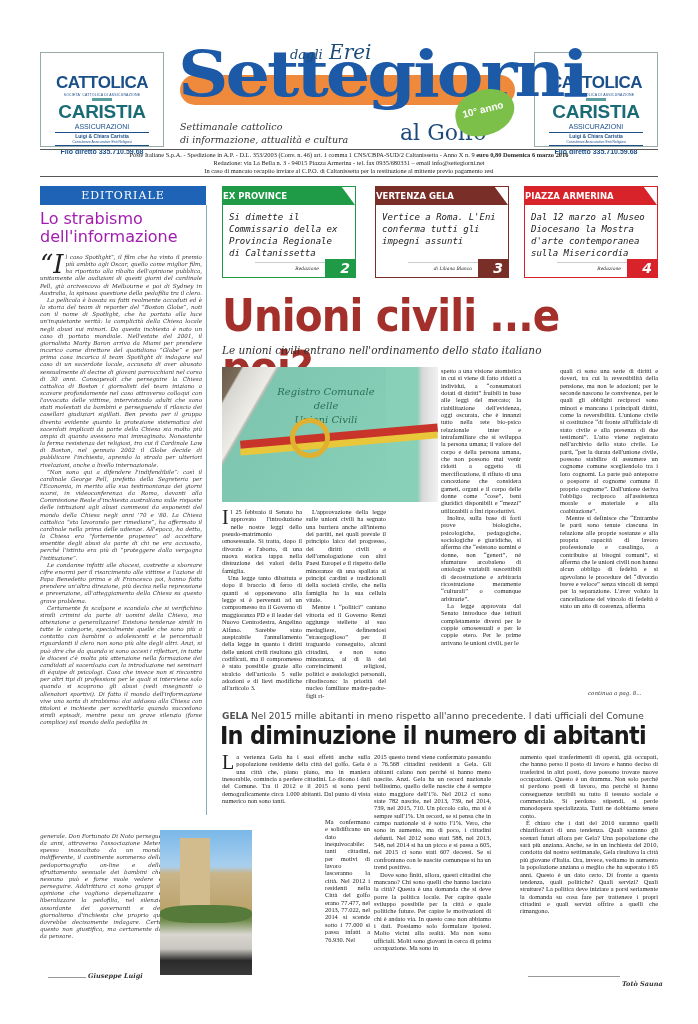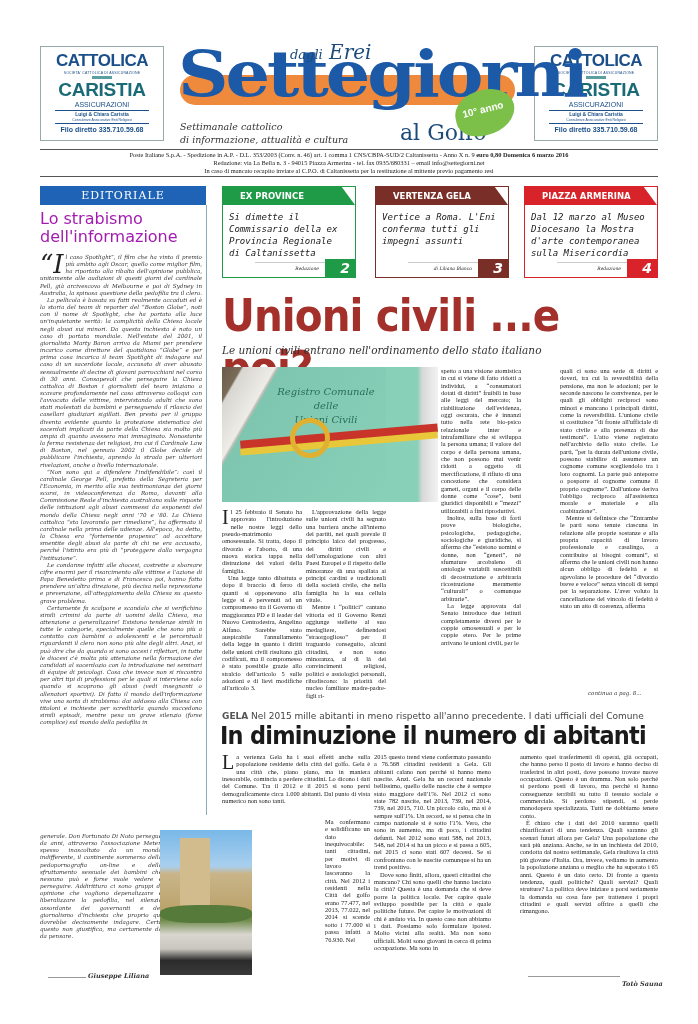--- a/index.html
+++ b/index.html
@@ -1,20 +1,20 @@
 <!DOCTYPE html>
 <html><head>
 <meta charset="utf-8">
 <style>
   * { box-sizing: border-box; margin: 0; padding: 0; }
   html, body { width: 698px; height: 1024px; background: #fff; overflow: hidden; }
   body { position: relative; font-family: "DejaVu Serif", serif; color: #222; }
 
   
-  .ad { position: absolute; top: 46px; width: 124px; height: 95px; border: 1px solid #9aa; background: #fff; text-align: center; padding-top: 5px; }
+  .ad { position: absolute; top: 52px; width: 124px; height: 95px; border: 1px solid #9aa; background: #fff; text-align: center; padding-top: 21px; }
   .ad .brand1 { font-family: "Liberation Sans", sans-serif; font-weight: bold; color: #1b4f8a; font-size: 17px; letter-spacing: -0.5px; line-height: 18px; }
   .ad .sub1 { font-family: "Liberation Sans", sans-serif; font-size: 3.5px; color: #1b4f8a; letter-spacing: 0.2px; margin-top: 1px; }
   .ad .bar { width: 20px; height: 3px; background: #5aa0a0; margin: 1px auto; }
   .ad .brand2 { font-family: "Liberation Sans", sans-serif; font-weight: bold; color: #1b6b77; font-size: 19px; line-height: 20px; letter-spacing: -0.3px; }
   .ad .sub2 { font-family: "Liberation Sans", sans-serif; font-size: 7px; color: #1b4f8a; border-bottom: 1px solid #1b4f8a; margin: 0 14px; line-height: 10px; }
   .ad .names { font-family: "Liberation Sans", sans-serif; font-weight: bold; font-size: 5px; color: #1b4f8a; line-height: 7px; }
   .ad .role { font-family: "Liberation Sans", sans-serif; font-size: 3.5px; color: #1b4f8a; border-bottom: 1px solid #1b4f8a; margin: 0 14px; line-height: 5px; }
   .ad .phone { font-family: "Liberation Sans", sans-serif; font-weight: bold; font-size: 7px; color: #1b4f8a; line-height: 12px; }
 
   
@@ -27,21 +27,21 @@
   .splash { position: absolute; left: 455px; top: 90px; width: 60px; height: 45px; background: #7cc04a; border-radius: 50% 45% 55% 40%; transform: rotate(-12deg); }
   .splash-text { position: absolute; left: 462px; top: 104px; font-family: "Liberation Sans", sans-serif; font-weight: bold; font-size: 10px; color: #fff; transform: rotate(-14deg); }
 
   
   .rule { position: absolute; left: 40px; width: 618px; height: 1px; background: #555; }
   .postal { position: absolute; left: 40px; width: 618px; text-align: center; font-family: "Liberation Serif", serif; font-size: 6.4px; color: #222; line-height: 8px; white-space: nowrap; }
   .postal b { font-weight: bold; }
 
   
   .box { position: absolute; top: 186px; height: 92px; border: 1px solid; background: #fff; }
-  .box .hdr { height: 18px; line-height: 18px; color: #fff; font-family: "DejaVu Sans", sans-serif; font-weight: bold; font-size: 8.5px; padding-left: 17px; clip-path: polygon(0 0, 90% 0, 100% 100%, 0 100%); }
+  .box .hdr { height: 18px; line-height: 18px; color: #fff; font-family: "DejaVu Sans", sans-serif; font-weight: bold; font-size: 8.5px; padding-left: 0; clip-path: polygon(0 0, 90% 0, 100% 100%, 0 100%); }
   .box .txt { text-align: left; padding: 6px 10px 0 6px; font-family: "DejaVu Sans Mono", monospace; font-style: italic; font-size: 9px; line-height: 12px; color: #222; }
   .box .foot { position: absolute; bottom: 0; right: 0; height: 18px; display: flex; align-items: center; }
   .box .by { font-family: "DejaVu Serif", serif; font-style: italic; font-size: 4.5px; border-top: 1px solid #ccc; width: 70px; text-align: right; padding-right: 6px; line-height: 12px; }
   .box .num { width: 30px; height: 18px; color: #fff; font-family: "DejaVu Sans", sans-serif; font-style: italic; font-weight: bold; font-size: 14px; text-align: right; padding-right: 5px; line-height: 18px; }
 
   
   .edit-hdr { position: absolute; left: 40px; top: 186px; width: 166px; height: 19px; background: #1e63b5; color: #fff; text-align: center; font-family: "DejaVu Serif", serif; font-size: 11px; line-height: 19px; letter-spacing: 1px; }
   .edit-line { position: absolute; left: 206px; top: 205px; width: 1px; height: 610px; background: #8ab; }
   .edit-title { position: absolute; left: 40px; top: 210px; width: 166px; font-family: "DejaVu Sans", sans-serif; font-size: 16px; line-height: 18px; color: #a21caf; }
   .edit-body { position: absolute; left: 40px; top: 254px; width: 162px; font-family: "DejaVu Serif", serif; font-style: italic; font-size: 5.6px; line-height: 7.15px; text-align: justify; color: #333; }
@@ -152,21 +152,21 @@
 <div class="edit-title">Lo strabismo dell'informazione</div>
 <div class="edit-body">
   <p class="first"><span class="dropcap">“I</span><span>l caso Spotlight”, il film che ha vinto il premio più ambito agli Oscar, quello come miglior film, ha riportato alla ribalta dell'opinione pubblica, unitamente alle audizioni di questi giorni del cardinale Pell, già arcivescovo di Melbourne e poi di Sydney in Australia, la spinosa questione della pedofilia tra il clero.</span></p>
   <p>La pellicola è basata su fatti realmente accaduti ed è la storia del team di reporter del “Boston Globe”, noti con il nome di Spotlight, che ha portato alla luce un'inquietante verità: la complicità della Chiesa locale negli abusi sui minori. Da questa inchiesta è nato un caso di portata mondiale. Nell'estate del 2001, il giornalista Marty Baron arriva da Miami per prendere incarico come direttore del quotidiano “Globe” e per prima cosa incarica il team Spotlight di indagare sul caso di un sacerdote locale, accusato di aver abusato sessualmente di decine di giovani parrocchiani nel corso di 30 anni. Consapevoli che perseguire la Chiesa cattolica di Boston i giornalisti del team iniziano a scavare profondamente nel caso attraverso colloqui con l'avvocato delle vittime, intervistando adulti che sono stati molestati da bambini e perseguendo il rilascio dei casellari giudiziari sigillati. Ben presto per il gruppo diventa evidente quanto la protezione sistematica dei sacerdoti implicati da parte della Chiesa sia molto più ampia di quanto avessero mai immaginato. Nonostante la ferma resistenza dei religiosi, tra cui il Cardinale Law di Boston, nel gennaio 2002 il Globe decide di pubblicare l'inchiesta, aprendo la strada per ulteriori rivelazioni, anche a livello internazionale.</p>
   <p>“Non sono qui a difendere l'indifendibile”: così il cardinale George Pell, prefetto della Segreteria per l'Economia, in merito alla sua testimonianza dei giorni scorsi, in videoconferenza da Roma, davanti alla Commissione Reale d'inchiesta australiana sulle risposte delle istituzioni agli abusi commessi da esponenti del mondo della Chiesa negli anni '70 e '80. La Chiesa cattolica “sta lavorando per rimediare”, ha affermato il cardinale nella prima delle udienze. All'epoca, ha detto, la Chiesa era “fortemente propensa” ad accettare smentite degli abusi da parte di chi ne era accusato, perché l'istinto era più di “proteggere dalla vergogna l'istituzione”.</p>
   <p>Le condanne infatti alle diocesi, costrette a sborsare cifre enormi per il risarcimento alle vittime e l'azione di Papa Benedetto prima e di Francesco poi, hanno fatto prendere un'altra direzione, più decisa nella repressione e prevenzione, all'atteggiamento della Chiesa su questo grave problema.</p>
   <p>Certamente fa scalpore e scandalo che si verifichino simili crimini da parte di uomini della Chiesa, ma attenzione a generalizzare! Esistono tendenze simili in tutte le categorie, specialmente quelle che sono più a contatto con bambini o adolescenti e le percentuali riguardanti il clero non sono più alte degli altri. Anzi, si può dire che da quando si sono accesi i riflettori, in tutte le diocesi c'è molta più attenzione nella formazione dei candidati al sacerdozio con la introduzione nei seminari di équipe di psicologi. Cosa che invece non si riscontra per altri tipi di professioni per le quali si interviene solo quando si scoprono gli abusi (vedi insegnanti o allenatori sportivi). Di fatto il mondo dell'informazione vive una sorta di strabismo: dai addosso alla Chiesa con titoloni e inchieste per screditarla quando succedono simili episodi, mentre pesa un grave silenzio (forse complice) sul mondo della pedofilia in</p>
 </div>
 <div class="edit-body2">generale. Don Fortunato Di Noto persegue da anni, attraverso l'associazione Meter, spesso inascoltato da un mondo indifferente, il continente sommerso della pedopornografia on-line e dello sfruttamento sessuale dei bambini che nessuno può e forse vuole vedere e perseguire. Addirittura ci sono gruppi di opinione che vogliono depenalizzare e liberalizzare la pedofilia, nel silenzio assordante dei governanti e del giornalismo d'inchiesta che proprio qui dovrebbe decisamente indagare. Certo questo non giustifica, ma certamente dà da pensare.</div>
 <div class="sig-line" style="left:48px;top:977px;width:38px;"></div>
-<div class="sig" style="left:88px;top:972px;">Giuseppe Liliana</div>
+<div class="sig" style="left:88px;top:972px;">Giuseppe Luigi</div>
 
 <div class="photo-church">
   <div class="tower"></div>
   <div class="tree"></div>
 </div>
 
 <div class="headline">Unioni civili ...e poi?</div>
 <div class="subhead">Le unioni civili entrano nell'ordinamento dello stato italiano</div>
 
 <div class="photo-reg"></div>

